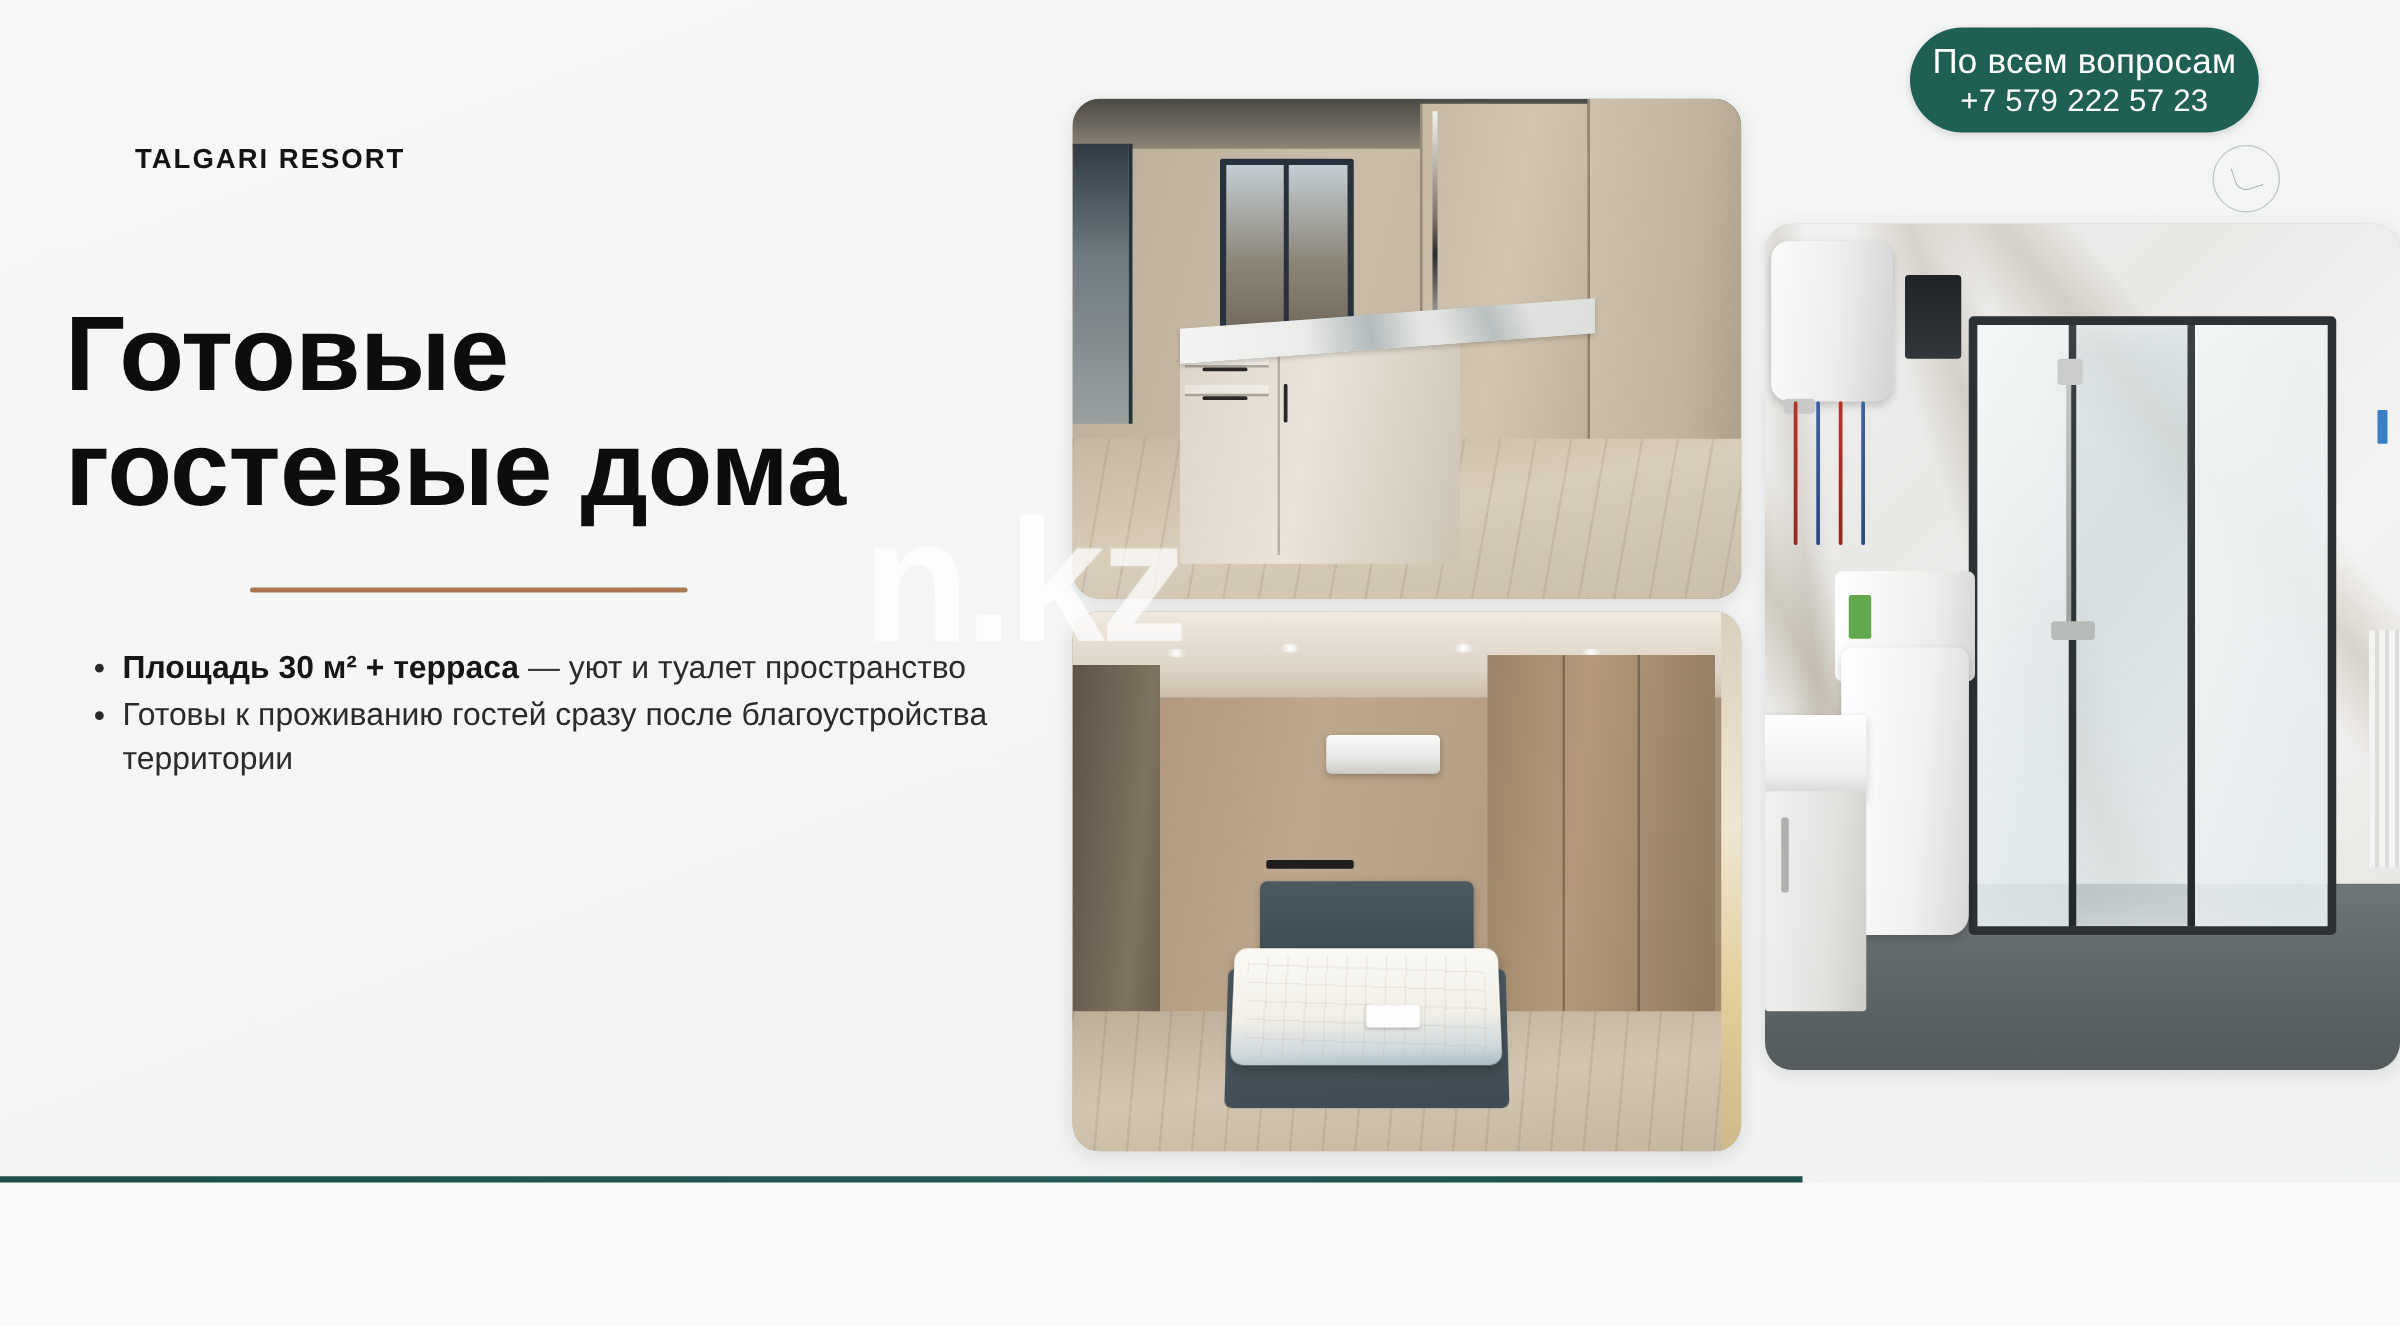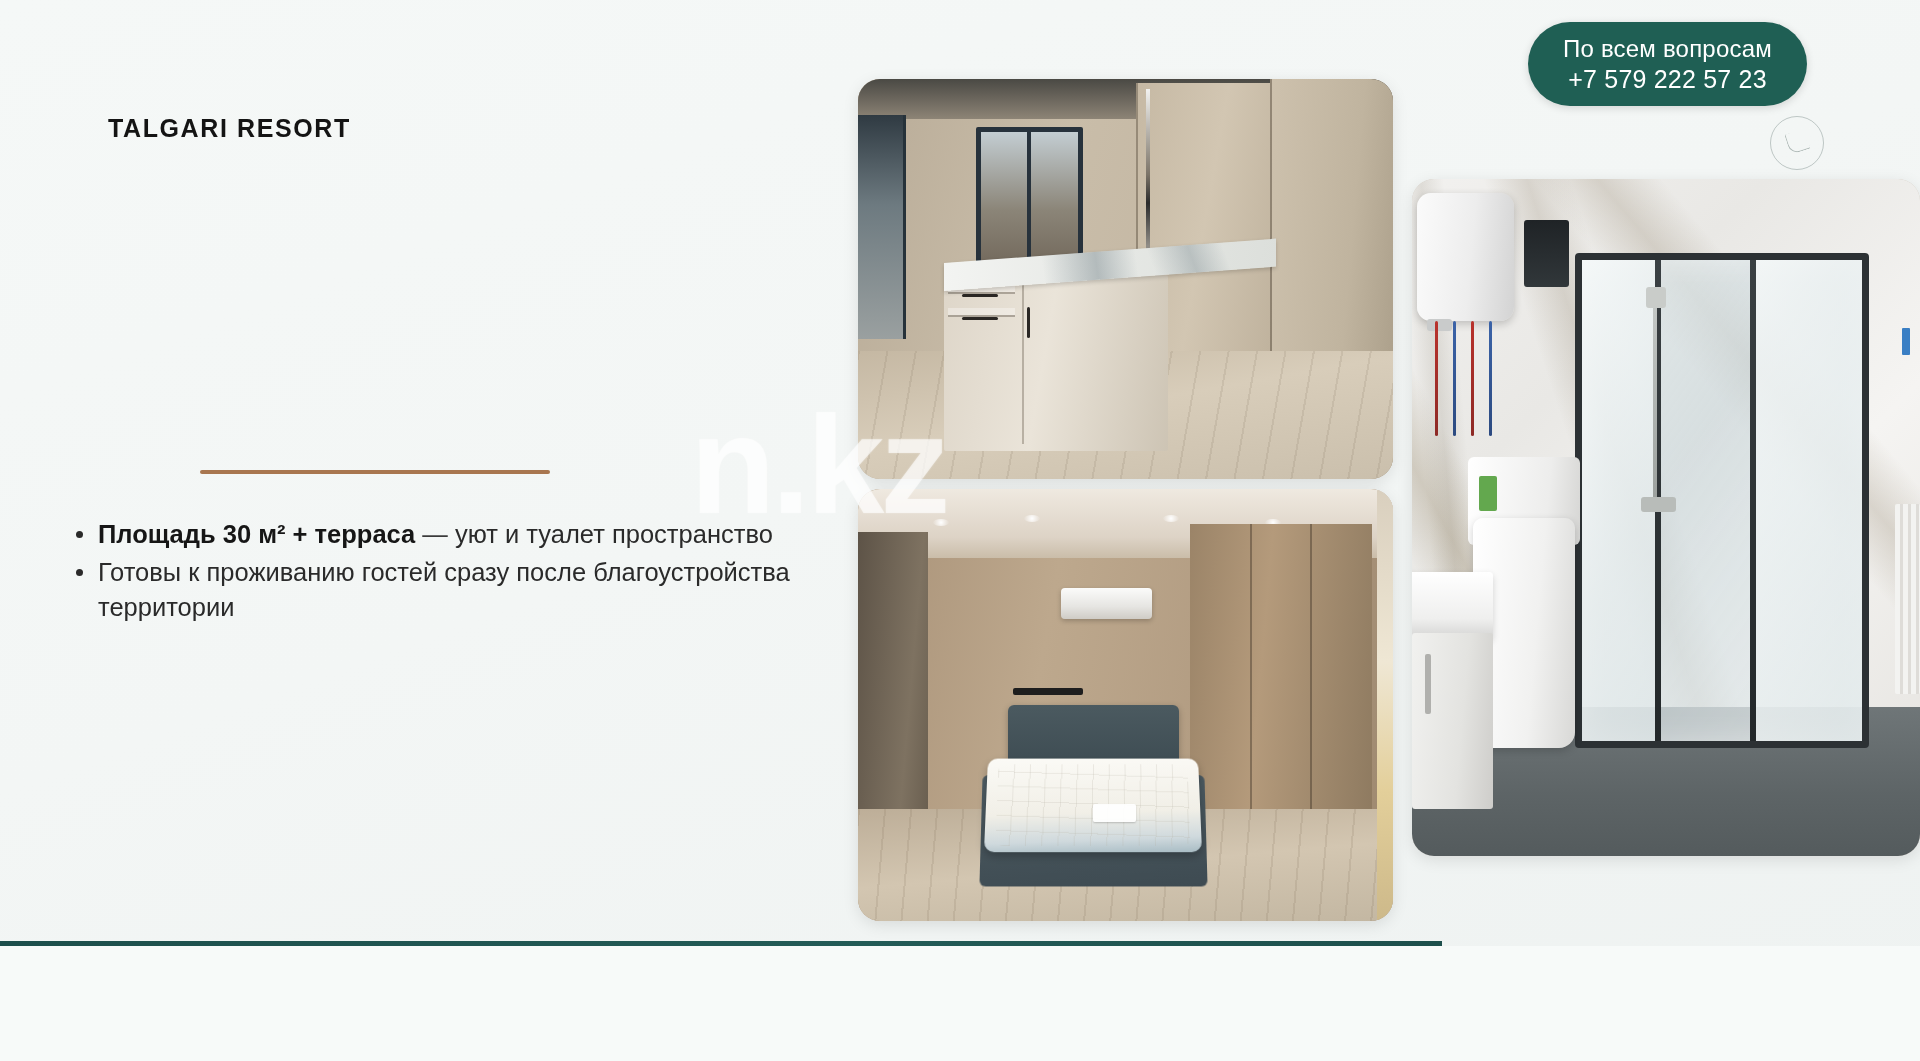--- a/index.html
+++ b/index.html
@@ -26,21 +26,21 @@
     left: 0; top: 0;
     width: 860px;
     height: 1061px;
   }
 
   .logo-text {
     position: absolute;
     left: 108px;
     top: 114px;
     font-family: "Liberation Sans", sans-serif;
-    font-size: 25px;
+    font-size: 22px;
     font-weight: 700;
     letter-spacing: 1.6px;
     color: #141414;
     white-space: nowrap;
   }
 
   .headline {
     position: absolute;
     left: 52px;
     top: 238px;
@@ -409,21 +409,21 @@
     border-radius: 42px;
     display: flex;
     flex-direction: column;
     align-items: center;
     justify-content: center;
     gap: 2px;
     box-shadow: 0 2px 8px rgba(0,0,0,0.14);
   }
   .contact-line {
     font-family: "Liberation Sans", sans-serif;
-    font-size: 24px;
+    font-size: 28px;
     color: #ffffff;
     letter-spacing: 0.2px;
     white-space: nowrap;
   }
   .contact-phone { font-size: 25px; }
 
   .brand-mark {
     position: absolute;
     left: 1770px;
     top: 116px;
@@ -462,20 +462,24 @@
 </style>
 </head>
 <body>
 
 <div class="slide">
 
   <div class="left-col">
 
     <div class="logo-text">TALGARI RESORT</div>
 
+    <div class="headline">
+      <span class="hl-line">Готовые</span>
+      <span class="hl-line">гостевые дома</span>
+    </div>
 
     <div class="accent-rule"></div>
 
     <div class="bullets">
 
       <div class="bullet">
         <b>Площадь 30 м² + терраса</b><span class="dash"> — </span><span>уют и туалет пространство</span>
       </div>
 
 

